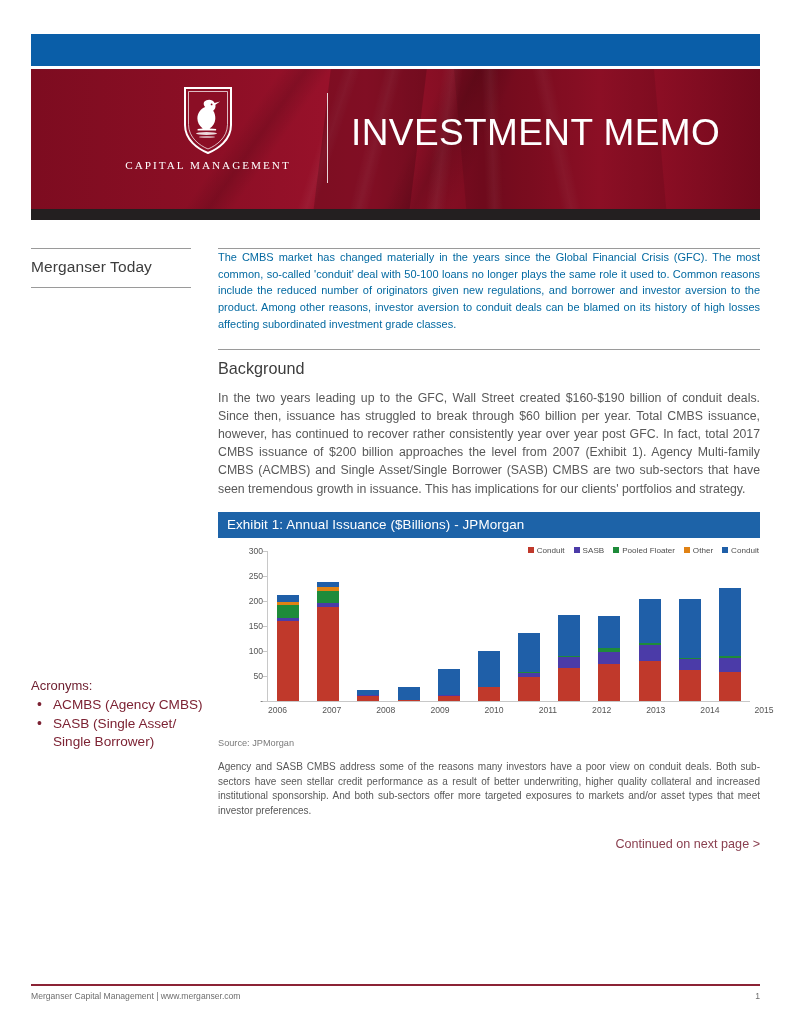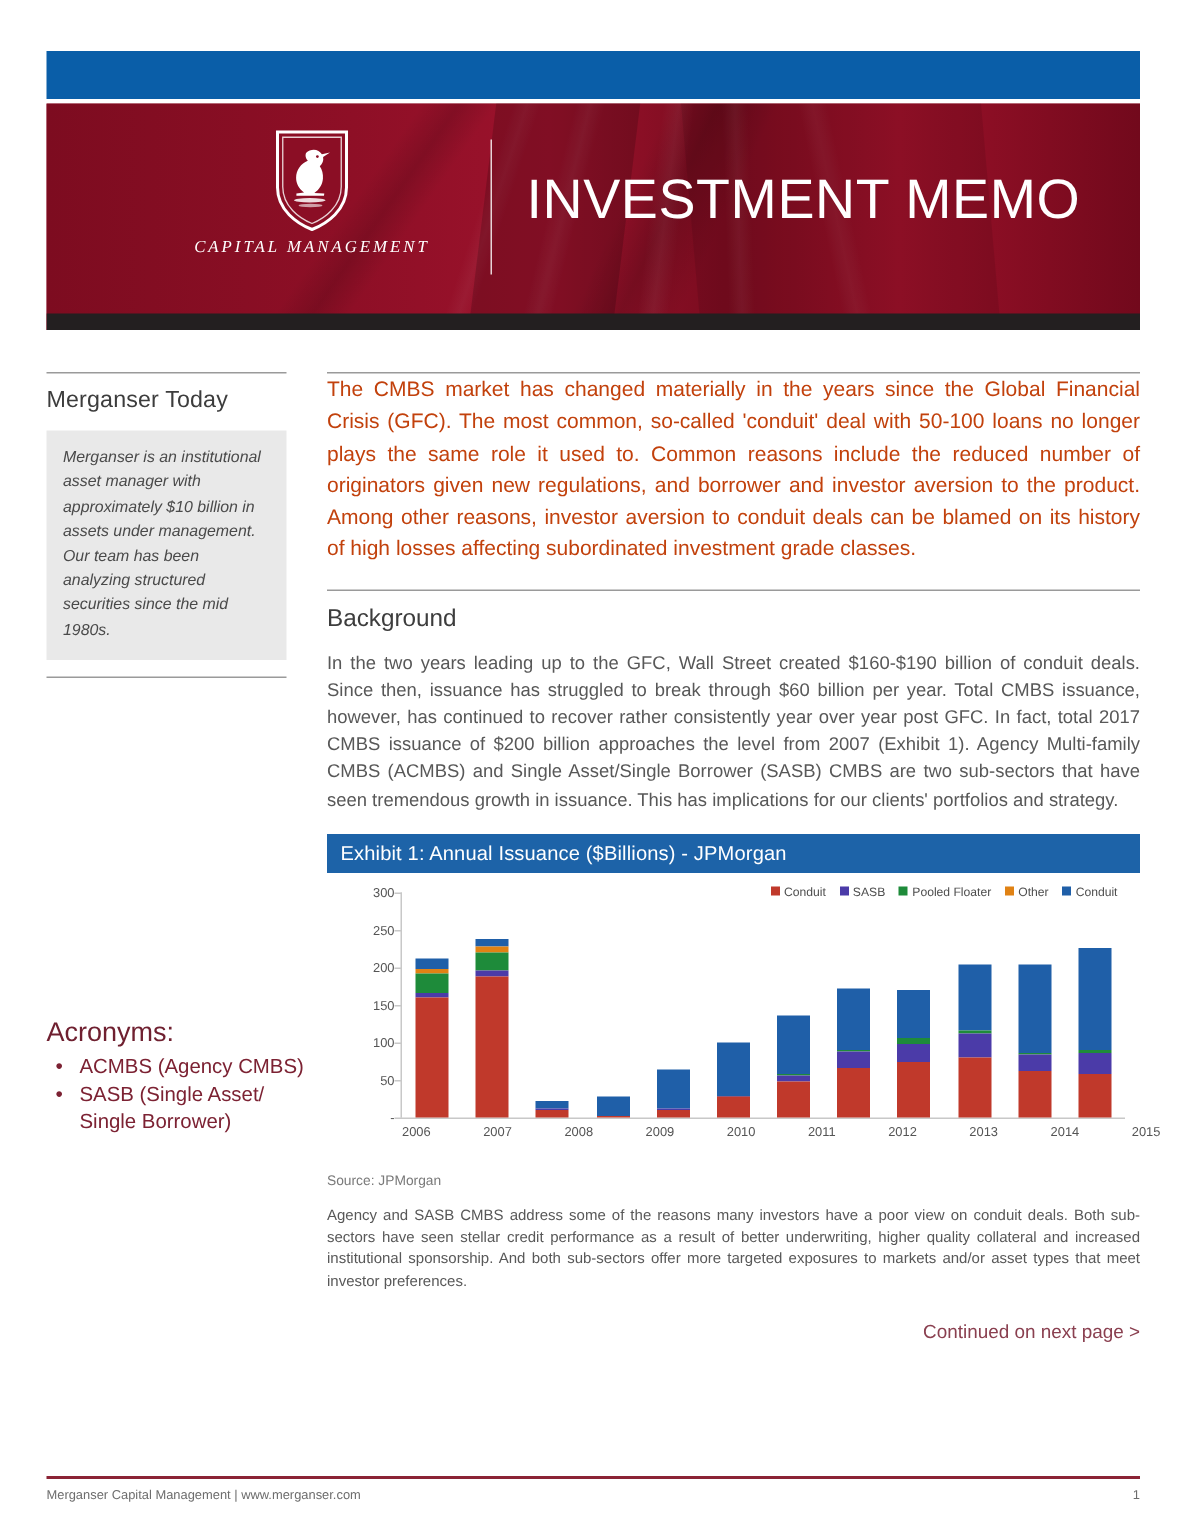--- a/index.html
+++ b/index.html
@@ -85,21 +85,20 @@
     letter-spacing: 1.6px;
     color: #ffffff;
     line-height: 1.05;
   }
   .logo-sub {
     font-family: "Liberation Serif", serif;
     font-size: 11.2px;
     letter-spacing: 2.0px;
     color: #ffffff;
     margin-top: 3px;
-    font-style: italic;
   }
   .masthead-divider {
     position: absolute;
     left: 296px; top: 24px;
     width: 1px; height: 90px;
     background: rgba(255,255,255,0.82);
   }
   .masthead-title {
     position: absolute;
     left: 320px; top: 43px;
@@ -139,21 +138,21 @@
     height: 1px; background: #9a9a9a; width: 160px; margin-top: 11px;
   }
 
   .acronyms {
     position: absolute;
     left: 31px; top: 678px;
     width: 175px;
     color: #7c2233;
   }
   .acronyms-title {
-    font-size: 18px;
+    font-size: 13px;
     margin-bottom: 3px;
     color: #6f2030;
   }
   .acronyms ul {
     list-style: none;
     margin: 0; padding: 0;
   }
   .acronyms li {
     position: relative;
     padding-left: 22px;
@@ -179,23 +178,23 @@
   .main-rule {
     height: 1px; background: #9a9a9a; width: 542px;
   }
   .h1 {
     font-size: 16.2px;
     color: #3d3d3d;
     font-weight: 400;
     margin: 9px 0 9px 0;
   }
   .intro-para {
-    font-size: 14px;
+    font-size: 11px;
     line-height: 1.52;
-    color: #c2410c;
+    color: #0369a1;
     text-align: justify;
   }
   .section-rule {
     height: 1px; background: #9a9a9a; width: 542px; margin-top: 16px;
   }
   .h2 {
     font-size: 16.2px;
     color: #3d3d3d;
     font-weight: 400;
     margin: 9px 0 11px 0;
@@ -221,21 +220,21 @@
   }
   .chart-wrap {
     position: relative;
     width: 542px;
     height: 192px;
     background: #ffffff;
     border: 1px solid #ffffff;
   }
   .legend {
     position: absolute;
-    right: 14px; top: 7px;
+    right: 0; top: 7px;
     display: flex;
     gap: 9px;
     align-items: center;
     font-size: 8.1px;
     color: #4d4d4d;
     justify-content: flex-end;
   }
   .legend-item { display: flex; align-items: center; gap: 3px; white-space: nowrap; }
   .legend-swatch { width: 6px; height: 6px; display: inline-block; }
   .y-axis-line {
@@ -367,21 +366,20 @@
     </div>
 
     <div class="masthead-divider"></div>
     <div class="masthead-title">INVESTMENT MEMO</div>
     <div class="masthead-darkstrip"></div>
   </div>
 
   <div class="left-col">
     <div class="rule-thin"></div>
     <div class="left-heading">Merganser Today</div>
-    <div class="left-note">Merganser is an institutional asset manager with approximately $10 billion in assets under management. Our team has been analyzing structured securities since the mid 1980s.</div>
     <div class="rule-after-note"></div>
   </div>
 
   <div class="acronyms">
     <div class="acronyms-title">Acronyms:</div>
     <ul>
       <li>ACMBS (Agency CMBS)</li>
       <li>SASB (Single Asset/ Single Borrower)</li>
     </ul>
   </div>

